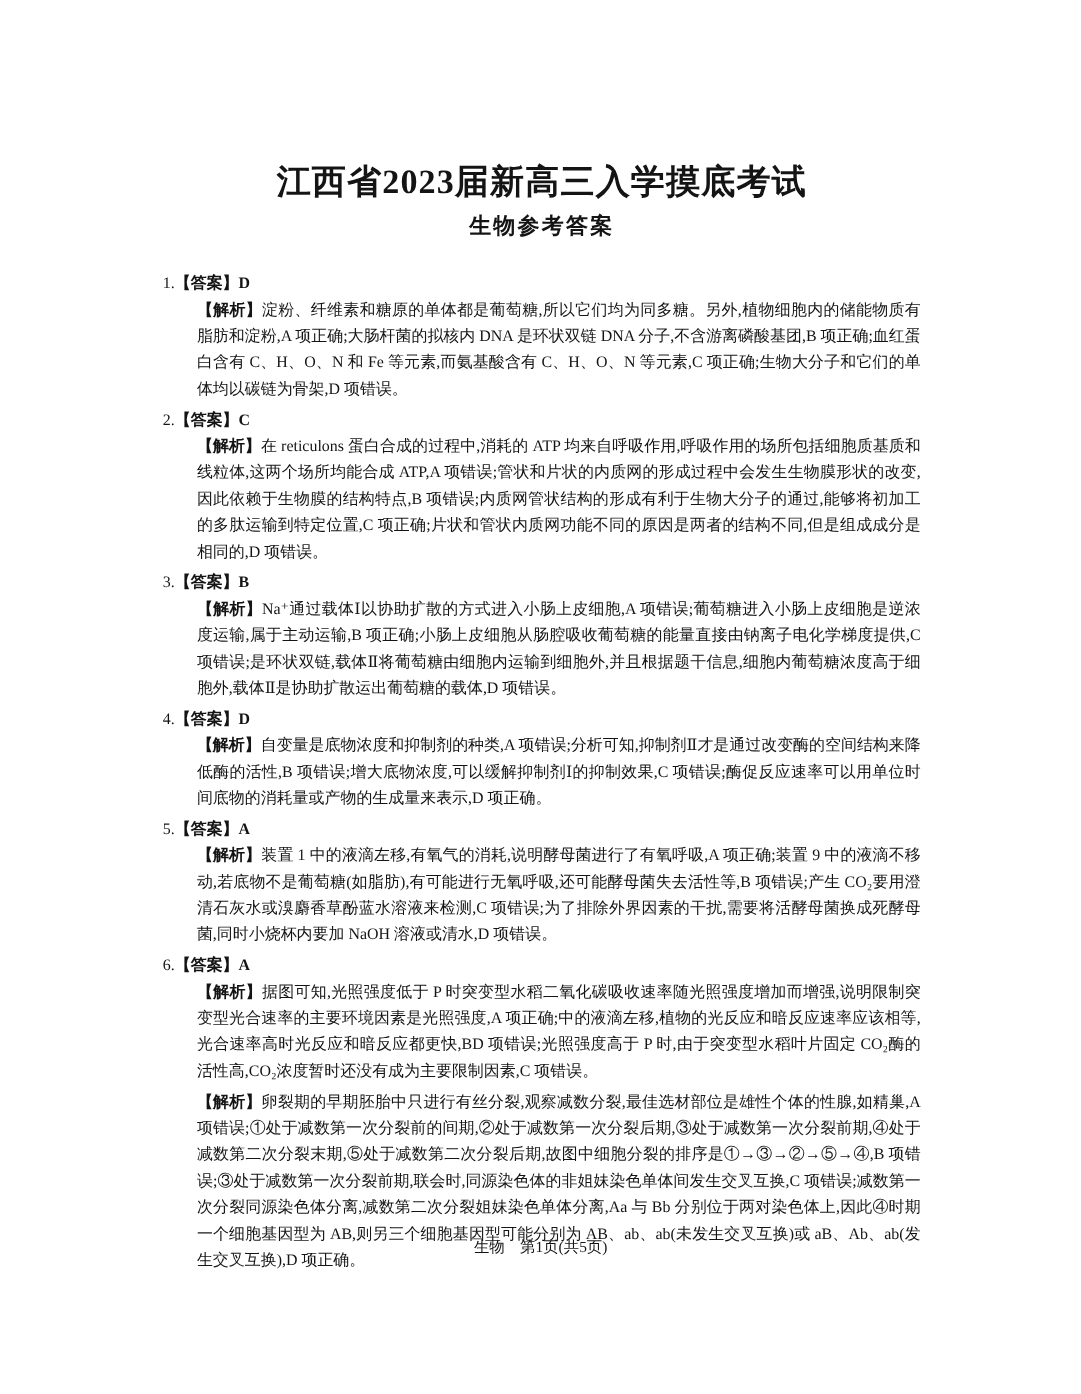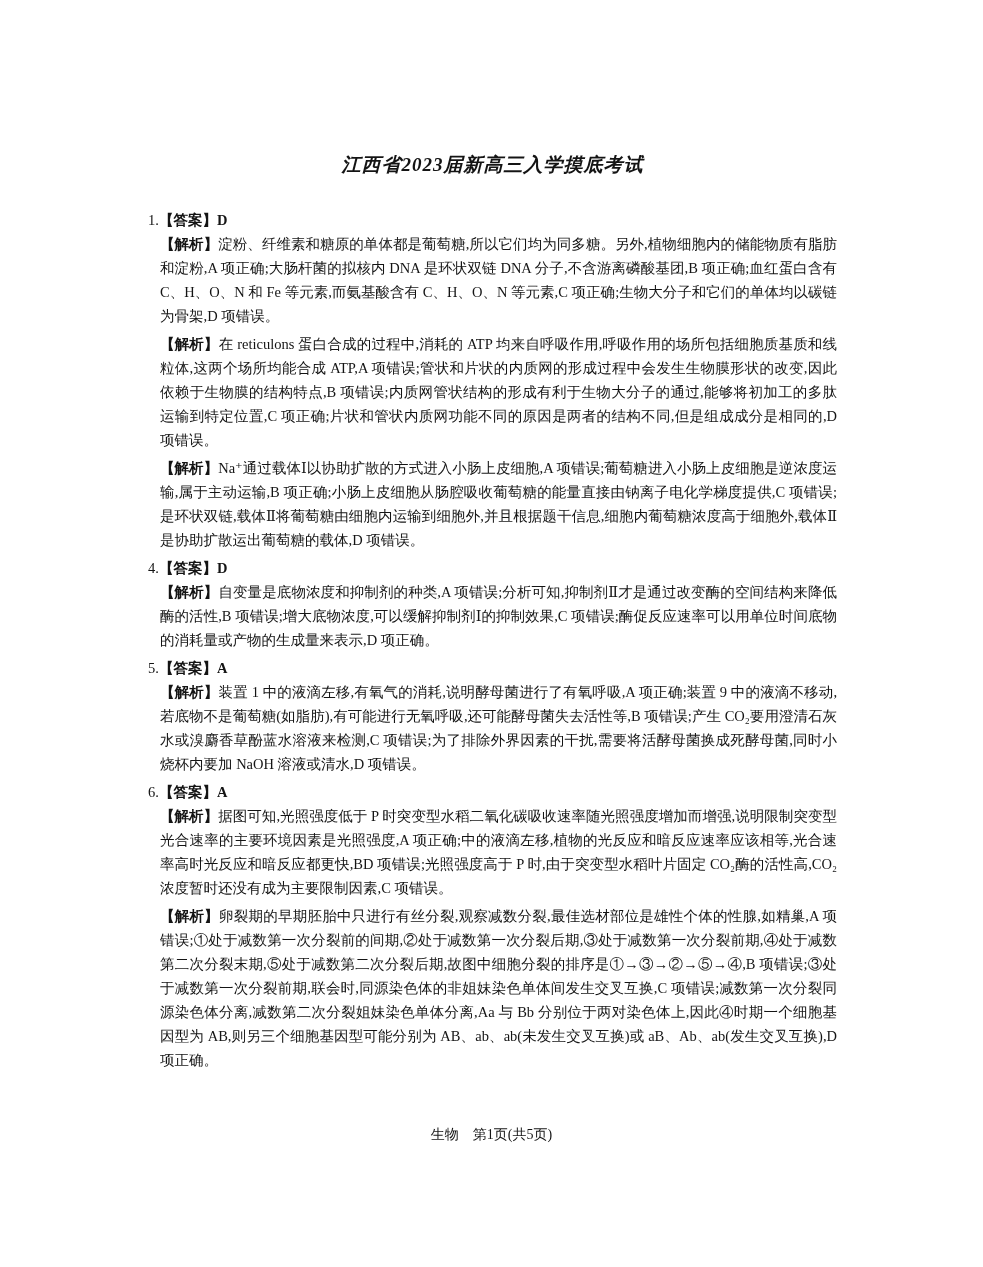--- a/index.html
+++ b/index.html
@@ -13,76 +13,78 @@
     overflow: hidden;
   }
   .page {
     position: relative;
     width: 983px;
     height: 1267px;
     padding: 148px 146px 0 148px;
   }
   .doc-title {
     text-align: center;
-    font-size: 19px;
+    font-size: 31px;
     font-weight: bold;
     letter-spacing: 1px;
     line-height: 34px;
-    font-style: italic;
   }
   .doc-subtitle {
     text-align: center;
     font-size: 20px;
     font-weight: bold;
     letter-spacing: 2px;
     margin-top: 10px;
     line-height: 28px;
   }
   .content {
     margin-top: 26px;
     font-size: 14.5px;
     line-height: 24px;
   }
   .item { margin-bottom: 4px; }
   .answer-line { text-align: left; }
   .bold { font-weight: bold; font-family: Liberation Serif, serif; }
   .analysis {
-    margin-left: 12px;
+    margin-left: 31px;
     text-align: justify;
     text-justify: inter-ideograph;
   }
   .page-footer {
     position: absolute;
     left: 0;
     top: 1125px;
     width: 983px;
     text-align: center;
     font-size: 14px;
     line-height: 20px;
   }
 </style>
 </head>
 <body>
 
 <div class="page">
 
   <h1 class="doc-title">江西省2023届新高三入学摸底考试</h1>
+  <h2 class="doc-subtitle">生物参考答案</h2>
 
   <div class="content">
 
     <section class="item">
       <p class="answer-line"><span class="num">1.</span><span class="bold">【答案】</span><span class="bold">D</span></p>
       <p class="analysis"><span class="bold">【解析】</span><span>淀粉、纤维素和糖原的单体都是葡萄糖,所以它们均为同多糖。另外,植物细胞内的储能物质有脂肪和淀粉,A 项正确;大肠杆菌的拟核内 DNA 是环状双链 DNA 分子,不含游离磷酸基团,B 项正确;血红蛋白含有 C、H、O、N 和 Fe 等元素,而氨基酸含有 C、H、O、N 等元素,C 项正确;生物大分子和它们的单体均以碳链为骨架,D 项错误。</span></p>
     </section>
 
     <section class="item">
+      <p class="answer-line"><span class="num">2.</span><span class="bold">【答案】</span><span class="bold">C</span></p>
       <p class="analysis"><span class="bold">【解析】</span><span>在 reticulons 蛋白合成的过程中,消耗的 ATP 均来自呼吸作用,呼吸作用的场所包括细胞质基质和线粒体,这两个场所均能合成 ATP,A 项错误;管状和片状的内质网的形成过程中会发生生物膜形状的改变,因此依赖于生物膜的结构特点,B 项错误;内质网管状结构的形成有利于生物大分子的通过,能够将初加工的多肽运输到特定位置,C 项正确;片状和管状内质网功能不同的原因是两者的结构不同,但是组成成分是相同的,D 项错误。</span></p>
     </section>
 
     <section class="item">
+      <p class="answer-line"><span class="num">3.</span><span class="bold">【答案】</span><span class="bold">B</span></p>
       <p class="analysis"><span class="bold">【解析】</span><span>Na⁺通过载体Ⅰ以协助扩散的方式进入小肠上皮细胞,A 项错误;葡萄糖进入小肠上皮细胞是逆浓度运输,属于主动运输,B 项正确;小肠上皮细胞从肠腔吸收葡萄糖的能量直接由钠离子电化学梯度提供,C 项错误;是环状双链,载体Ⅱ将葡萄糖由细胞内运输到细胞外,并且根据题干信息,细胞内葡萄糖浓度高于细胞外,载体Ⅱ是协助扩散运出葡萄糖的载体,D 项错误。</span></p>
     </section>
 
     <section class="item">
       <p class="answer-line"><span class="num">4.</span><span class="bold">【答案】</span><span class="bold">D</span></p>
       <p class="analysis"><span class="bold">【解析】</span><span>自变量是底物浓度和抑制剂的种类,A 项错误;分析可知,抑制剂Ⅱ才是通过改变酶的空间结构来降低酶的活性,B 项错误;增大底物浓度,可以缓解抑制剂Ⅰ的抑制效果,C 项错误;酶促反应速率可以用单位时间底物的消耗量或产物的生成量来表示,D 项正确。</span></p>
     </section>
 
     <section class="item">
       <p class="answer-line"><span class="num">5.</span><span class="bold">【答案】</span><span class="bold">A</span></p>

